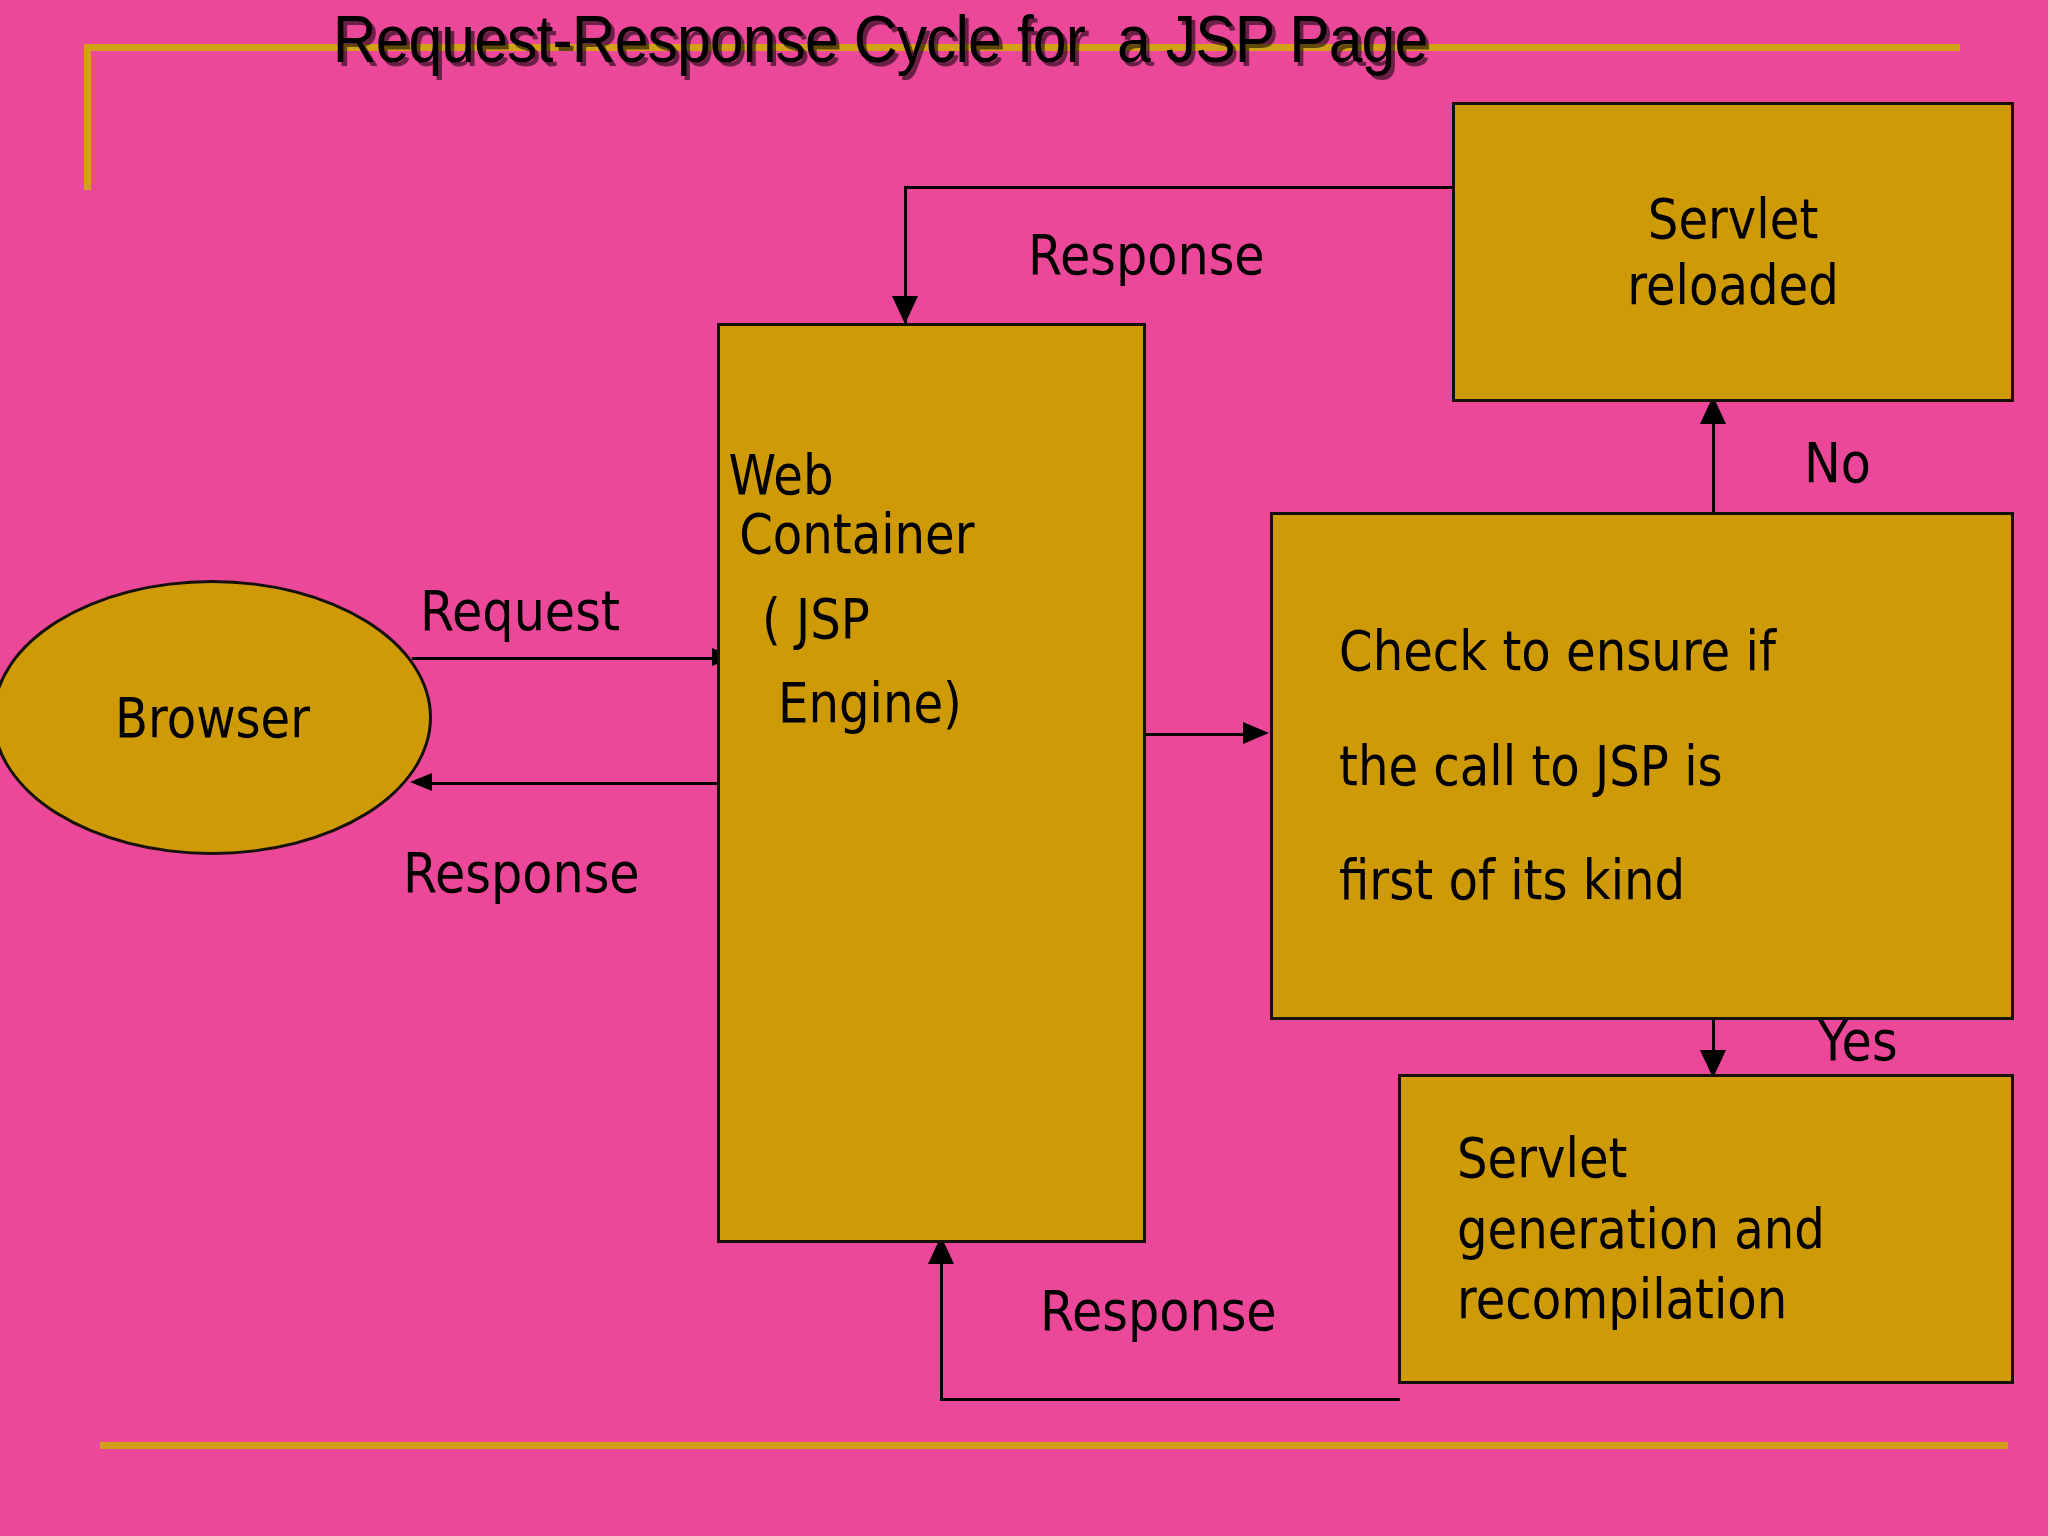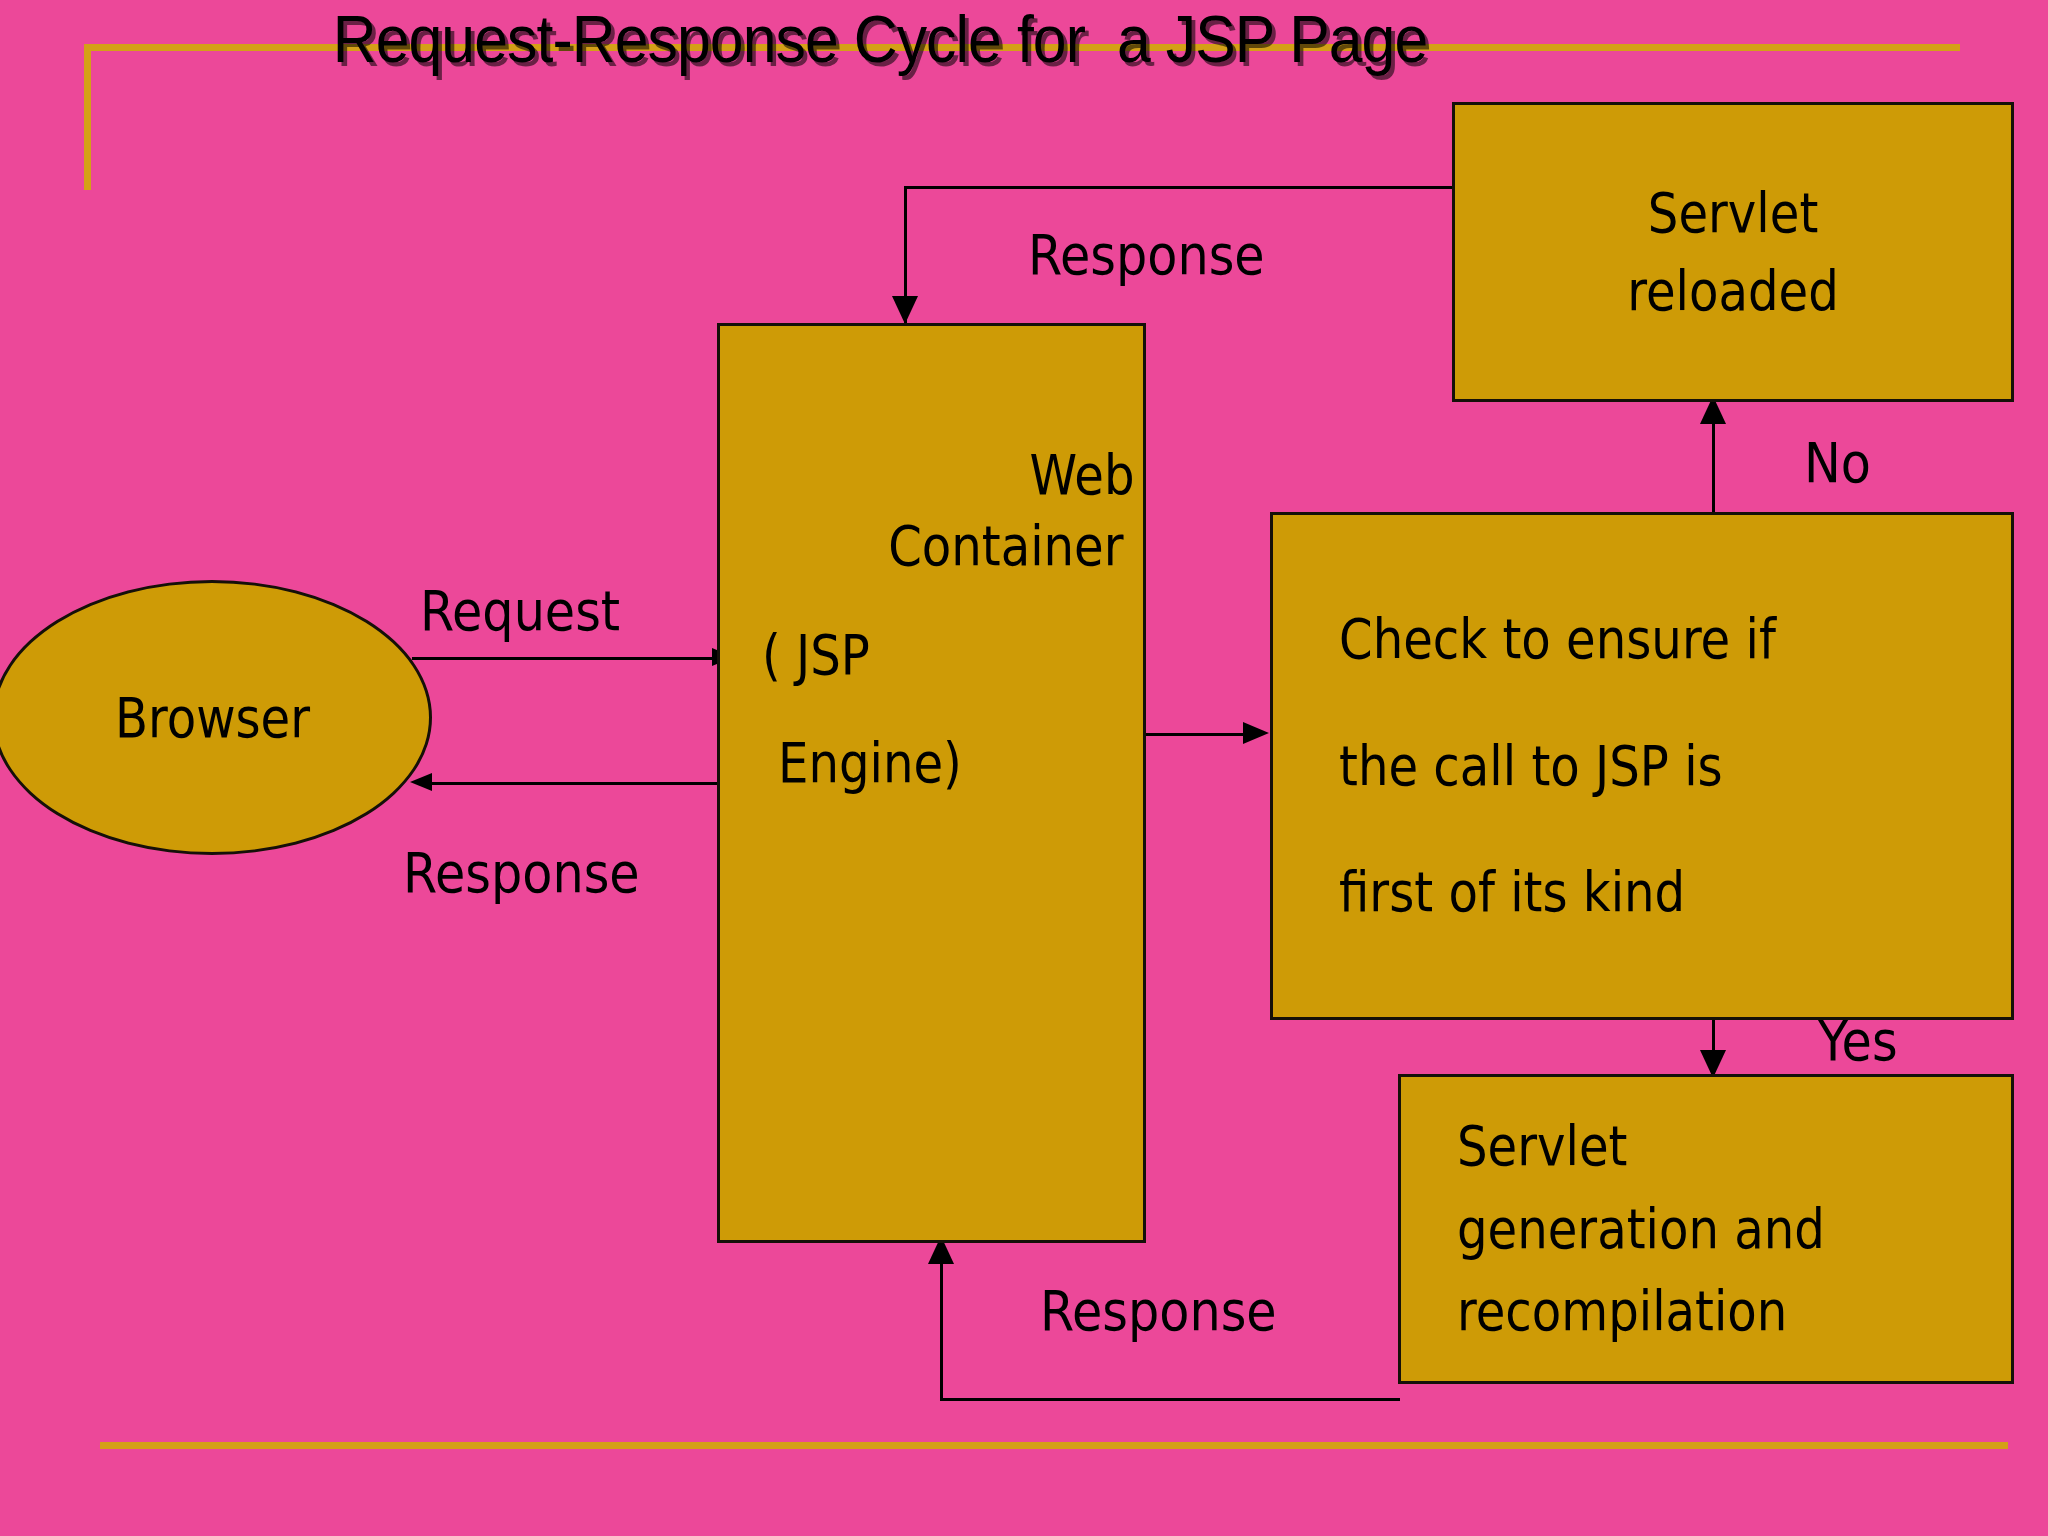--- a/index.html
+++ b/index.html
@@ -61,21 +61,20 @@
   .node {
     position: absolute;
     box-sizing: border-box;
     background: #CE9B06;
     border: 3px solid #151008;
     color: #000000;
     display: flex;
     flex-direction: column;
     justify-content: center;
     font-family: "DejaVu Sans", sans-serif;
-    gap: 12px;
   }
   .node span {
     display: block;
     transform: scaleX(0.86);
     transform-origin: 0 50%;
     white-space: pre;
   }
   .node.center span { transform-origin: 50% 50%; }
 
   #browser-node {
@@ -91,21 +90,21 @@
   #web-container-node {
     left: 717px;
     top: 323px;
     width: 429px;
     height: 920px;
     padding: 120px 0 0 0;
     justify-content: flex-start;
     font-size: 56px;
     line-height: 1.05;
     text-align: center;
-    align-items: flex-end;
+    align-items: flex-start;
   }
   #web-container-node .gap { height: 26px; }
   #servlet-reloaded-node {
     left: 1452px;
     top: 102px;
     width: 562px;
     height: 300px;
     align-items: center;
     font-size: 56px;
     line-height: 1.18;

